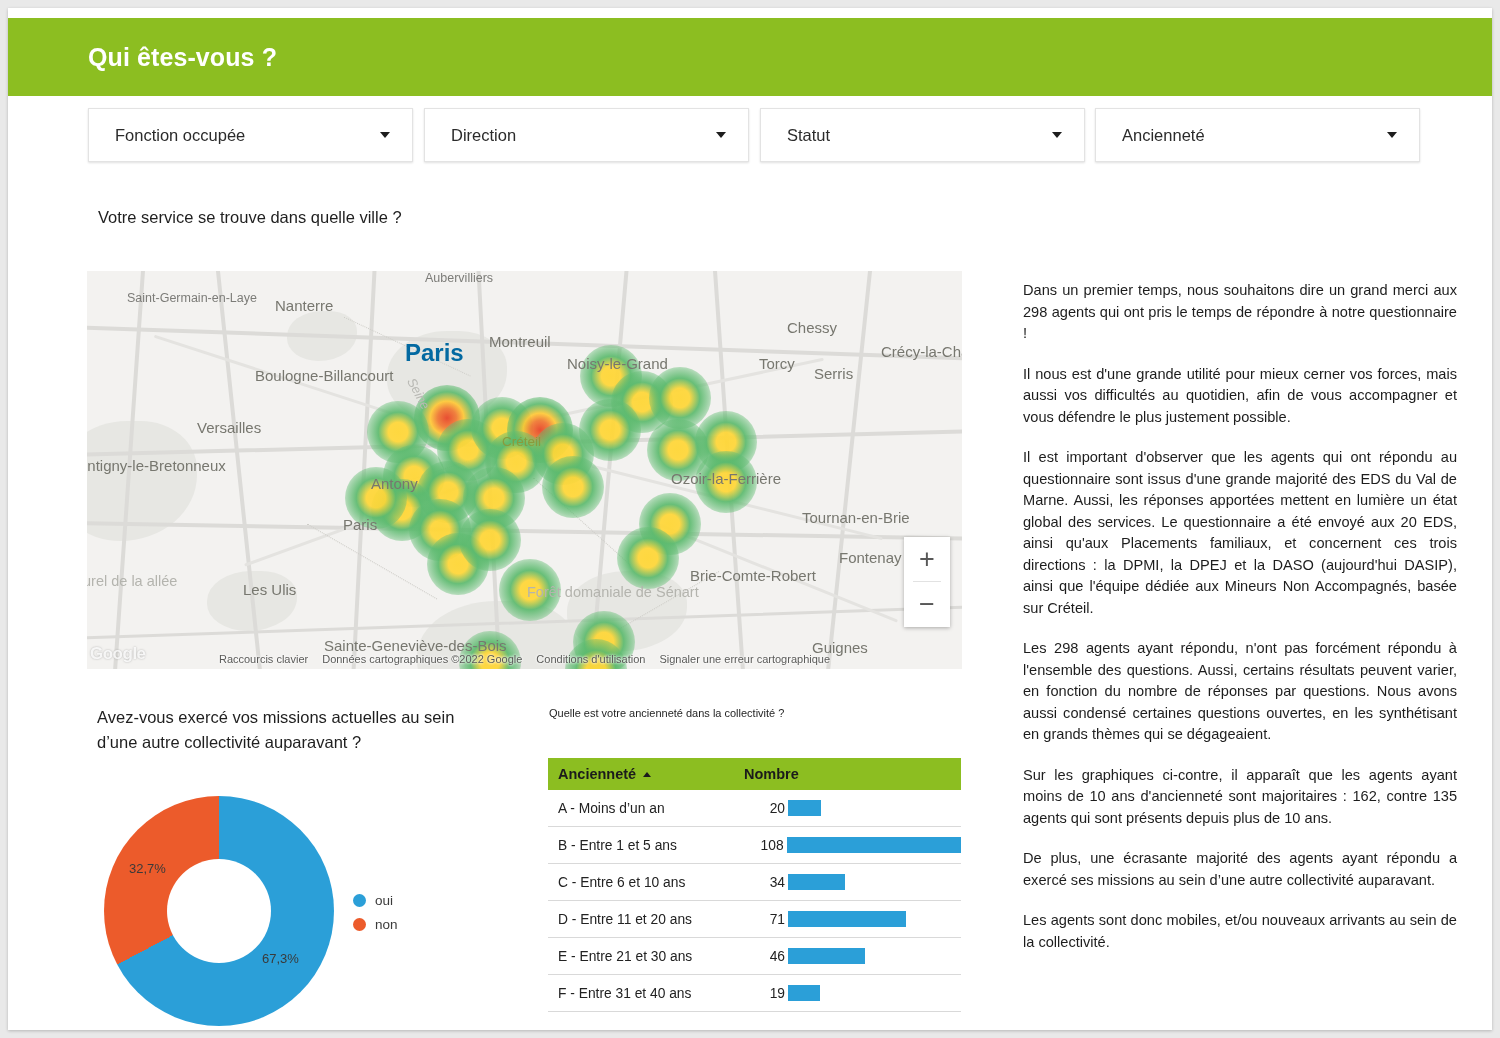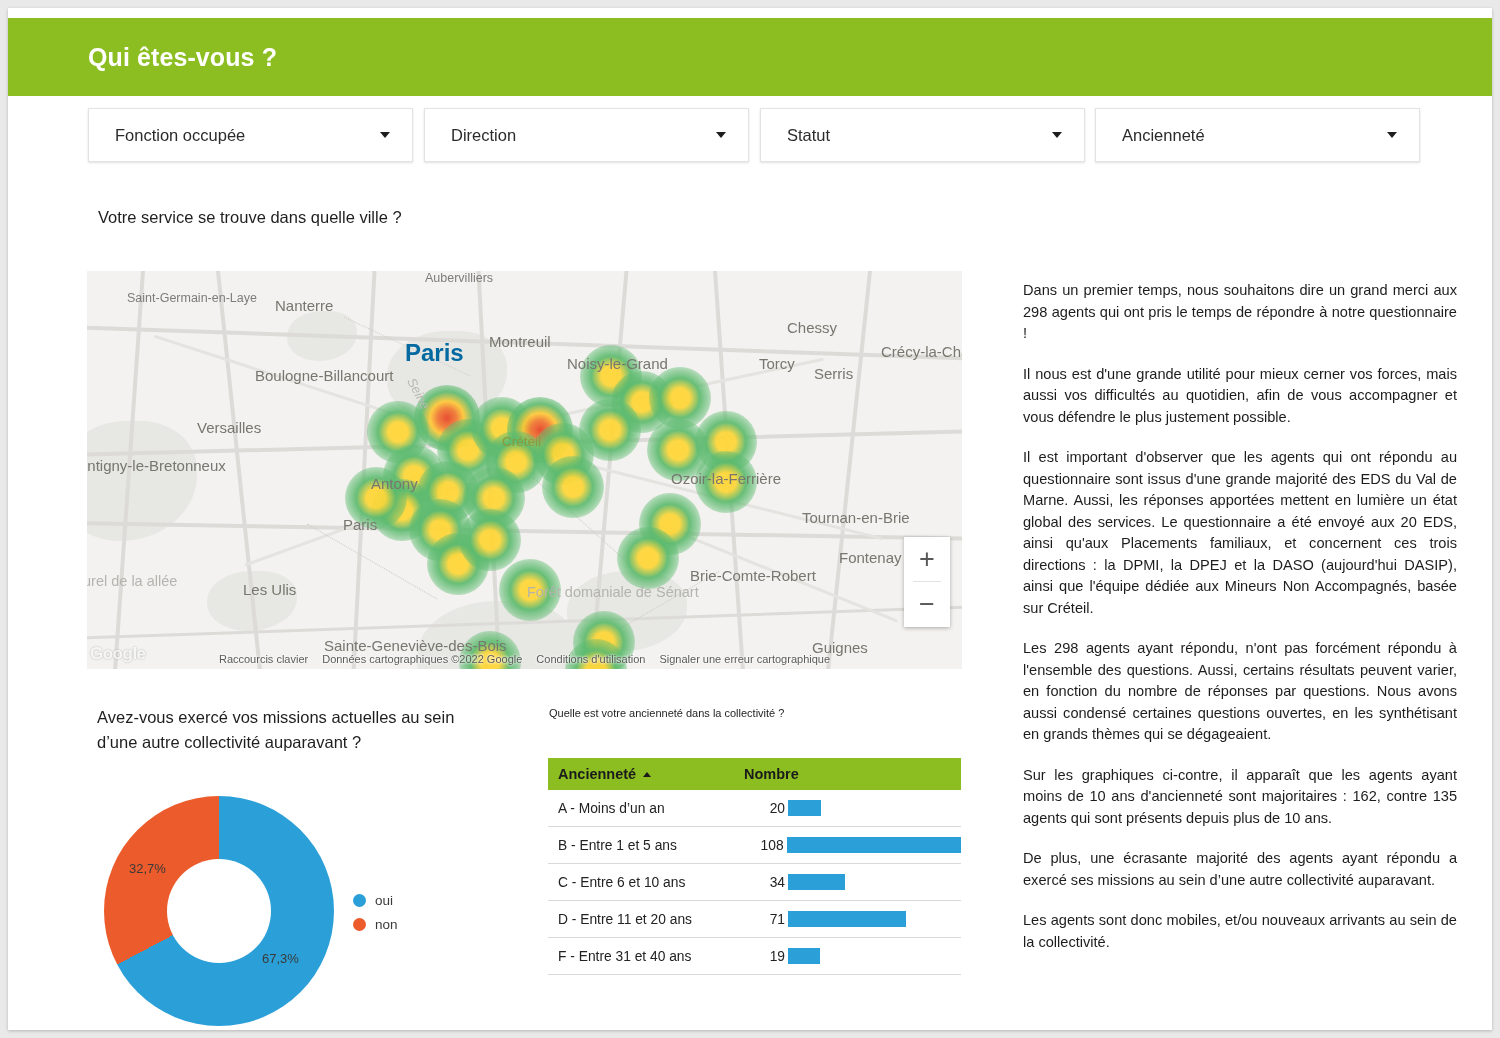--- a/index.html
+++ b/index.html
@@ -348,20 +348,27 @@
           </div>
         </div>
         <div class="tr">
           <div class="c1">D - Entre 11 et 20 ans</div>
           <div class="c2">
             <div class="num">71</div>
             <div class="bar" style="width: 118.26px;"></div>
           </div>
         </div>
         <div class="tr">
+          <div class="c1">E - Entre 21 et 30 ans</div>
+          <div class="c2">
+            <div class="num">46</div>
+            <div class="bar" style="width: 76.68px;"></div>
+          </div>
+        </div>
+        <div class="tr">
           <div class="c1">F - Entre 31 et 40 ans</div>
           <div class="c2">
             <div class="num">19</div>
             <div class="bar" style="width: 31.68px;"></div>
           </div>
         </div>
       </div>
   </div>
 
   <div class="sidetext">

